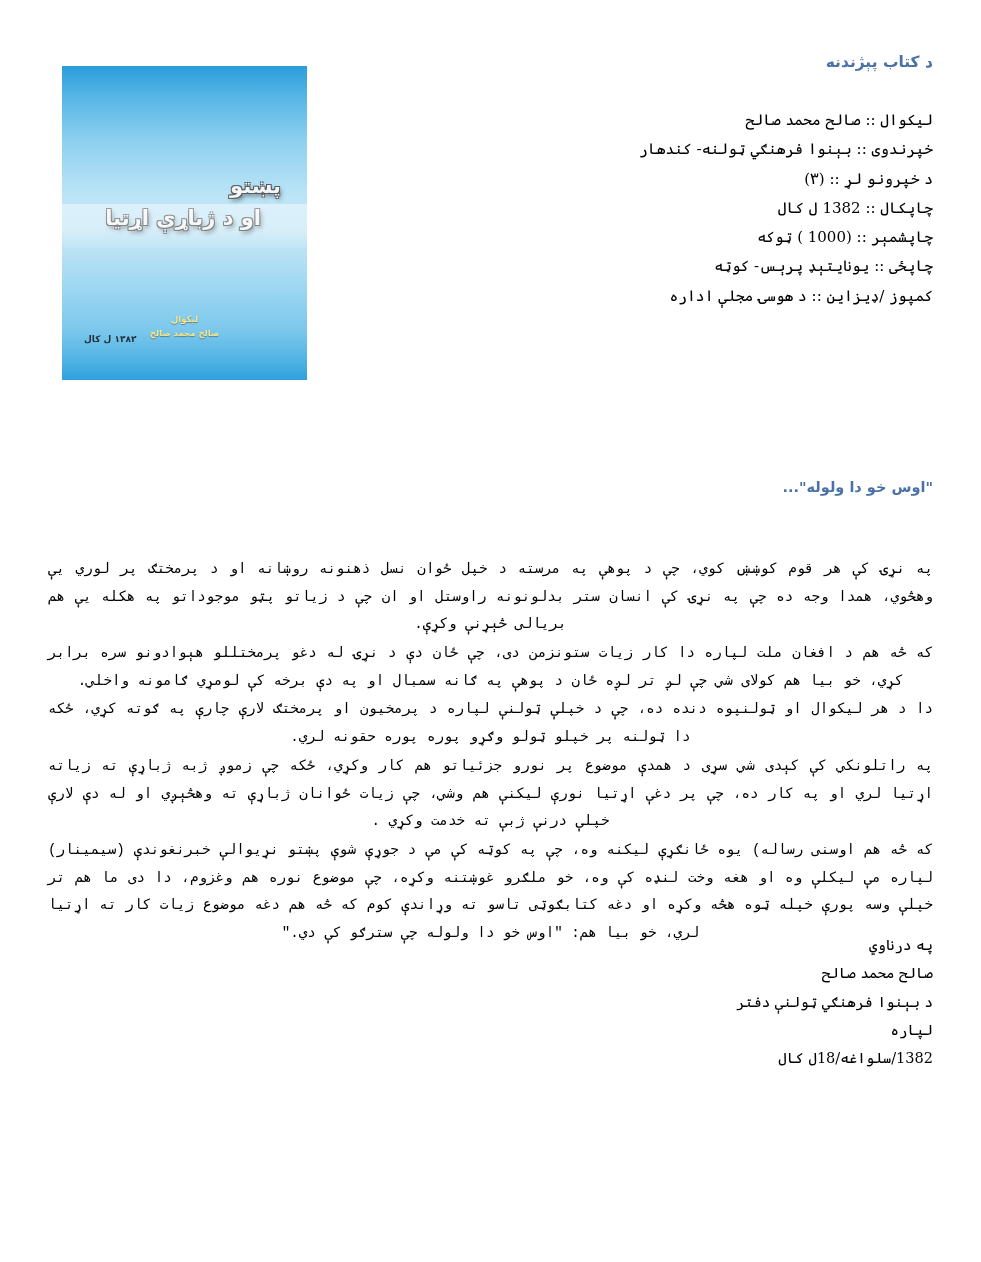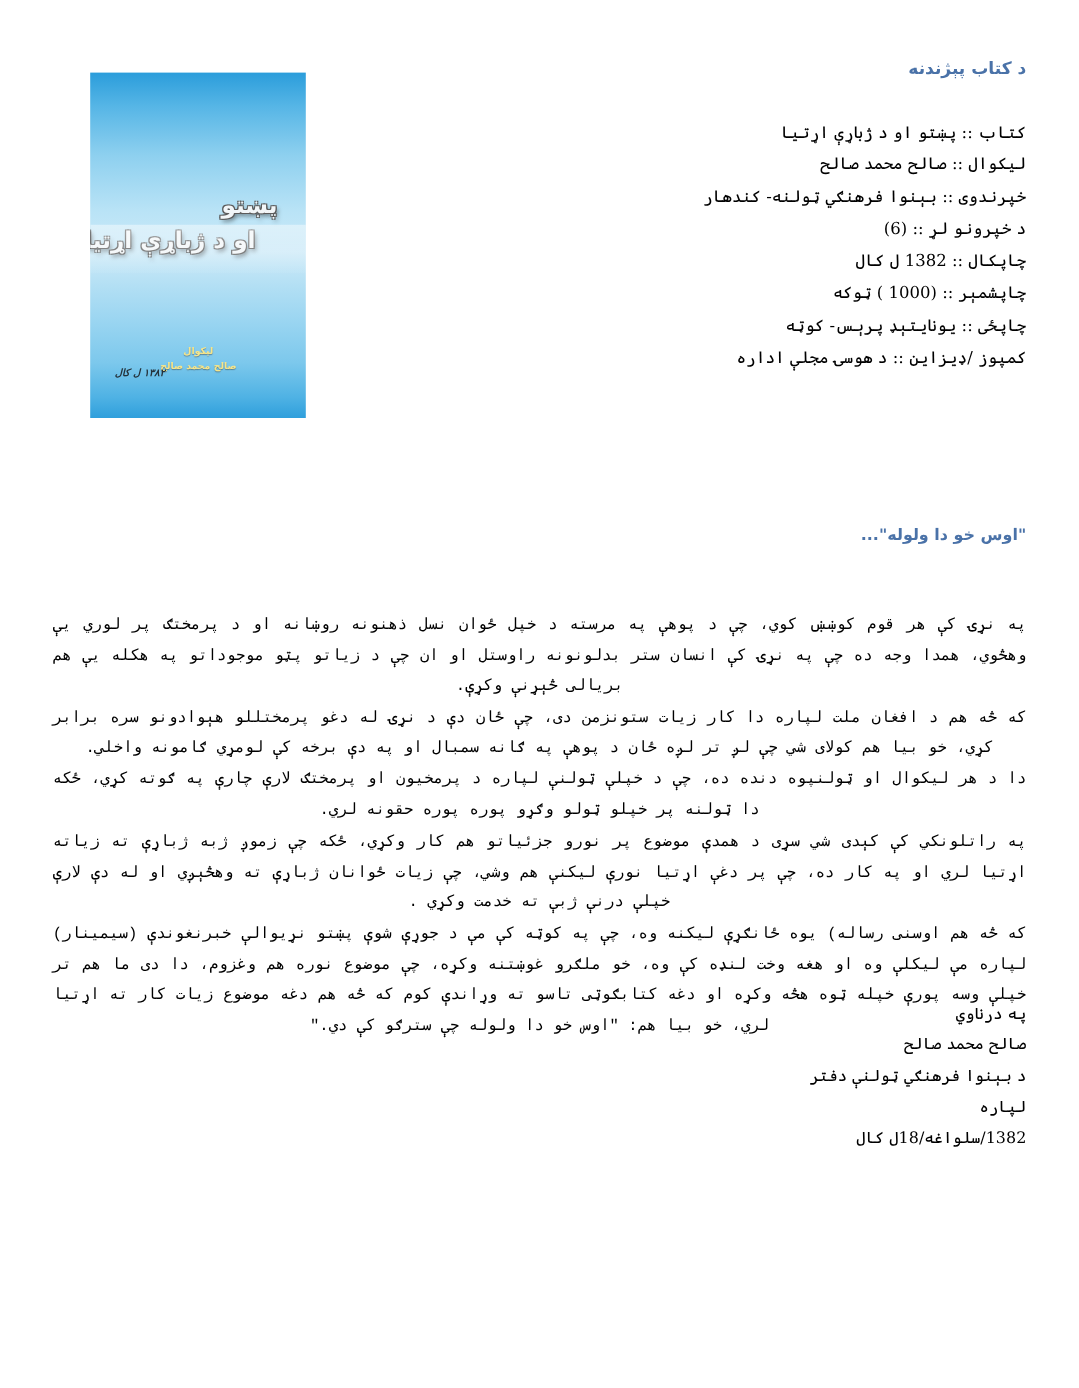--- a/index.html
+++ b/index.html
@@ -37,23 +37,22 @@
     letter-spacing: 0.3px;
     color: #4a72a8;
     line-height: 1.2;
   }
 
   
   .cover-wrap {
     position: absolute;
     left: 62px;
     top: 66px;
-    width: 196px;
+    width: 245px;
     height: 314px;
-    margin-left: 20px;
   }
   .cover {
     position: absolute;
     inset: 0;
     background:
       linear-gradient(to bottom,
         #2b9ddb 0%,
         #57b6e6 10%,
         #8ed0ef 24%,
         #b9e3f6 40%,
@@ -114,21 +113,20 @@
   }
   .cover-year {
     position: absolute;
     left: 22px;
     bottom: 36px;
     direction: rtl;
     color: #24313a;
     font-size: 9px;
     font-weight: bold;
     white-space: nowrap;
-    font-style: italic;
   }
 
   
   .meta-block {
     position: absolute;
     top: 106px;
     right: 48px;
     width: 420px;
     direction: rtl;
     text-align: right;
@@ -167,21 +165,21 @@
     line-height: 1.95;
     color: #000;
   }
   .body-block p {
     margin: 0 0 1px 0;
   }
 
   
   .sign-block {
     position: absolute;
-    top: 908px;
+    top: 931px;
     right: 48px;
     width: 420px;
     direction: rtl;
     text-align: right;
     font-family: "DejaVu Serif", "Liberation Serif", serif;
     font-size: 14.5px;
     line-height: 1.95;
     color: #000;
   }
   .sign-line { white-space: nowrap; }
@@ -199,24 +197,23 @@
       <div class="cover-title-2">او د ژباړې اړتیا</div>
       <div class="cover-byline">
         <div>لیکوال</div>
         <div>صالح محمد صالح</div>
       </div>
       <div class="cover-year">۱۳۸۲ ل کال</div>
     </div>
   </div>
 
   <div class="meta-block">
-    <div class="meta-line">کتاب :: پښتو او د ژباړې اړتیا</div>
     <div class="meta-line">لیکوال :: صالح محمد صالح</div>
     <div class="meta-line">خپرندوی :: بېنوا فرهنګي ټولنه- کندهار</div>
-    <div class="meta-line">د خپرونو لړ :: (6)</div>
+    <div class="meta-line">د خپرونو لړ :: (۳)</div>
     <div class="meta-line">چاپکال :: 1382 ل کال</div>
     <div class="meta-line">چاپشمېر :: (1000 ) ټوکه</div>
     <div class="meta-line">چاپځی :: یونایتېډ پرېس- کوټه</div>
     <div class="meta-line">کمپوز /ډیزاین :: د هوسۍ مجلې اداره</div>
   </div>
 
   <div class="section-heading">"اوس خو دا ولوله"...</div>
 
   <div class="body-block">
     <p>په نړۍ کې هر قوم کوښښ کوي، چې د پوهې په مرسته د خپل ځوان نسل ذهنونه روښانه او د پرمختګ پر لوري یې وهڅوي، همدا وجه ده چې په نړۍ کې انسان ستر بدلونونه راوستل او ان چې د زیاتو پټو موجوداتو په هکله یې هم بریالی څېړنې وکړې.</p>

